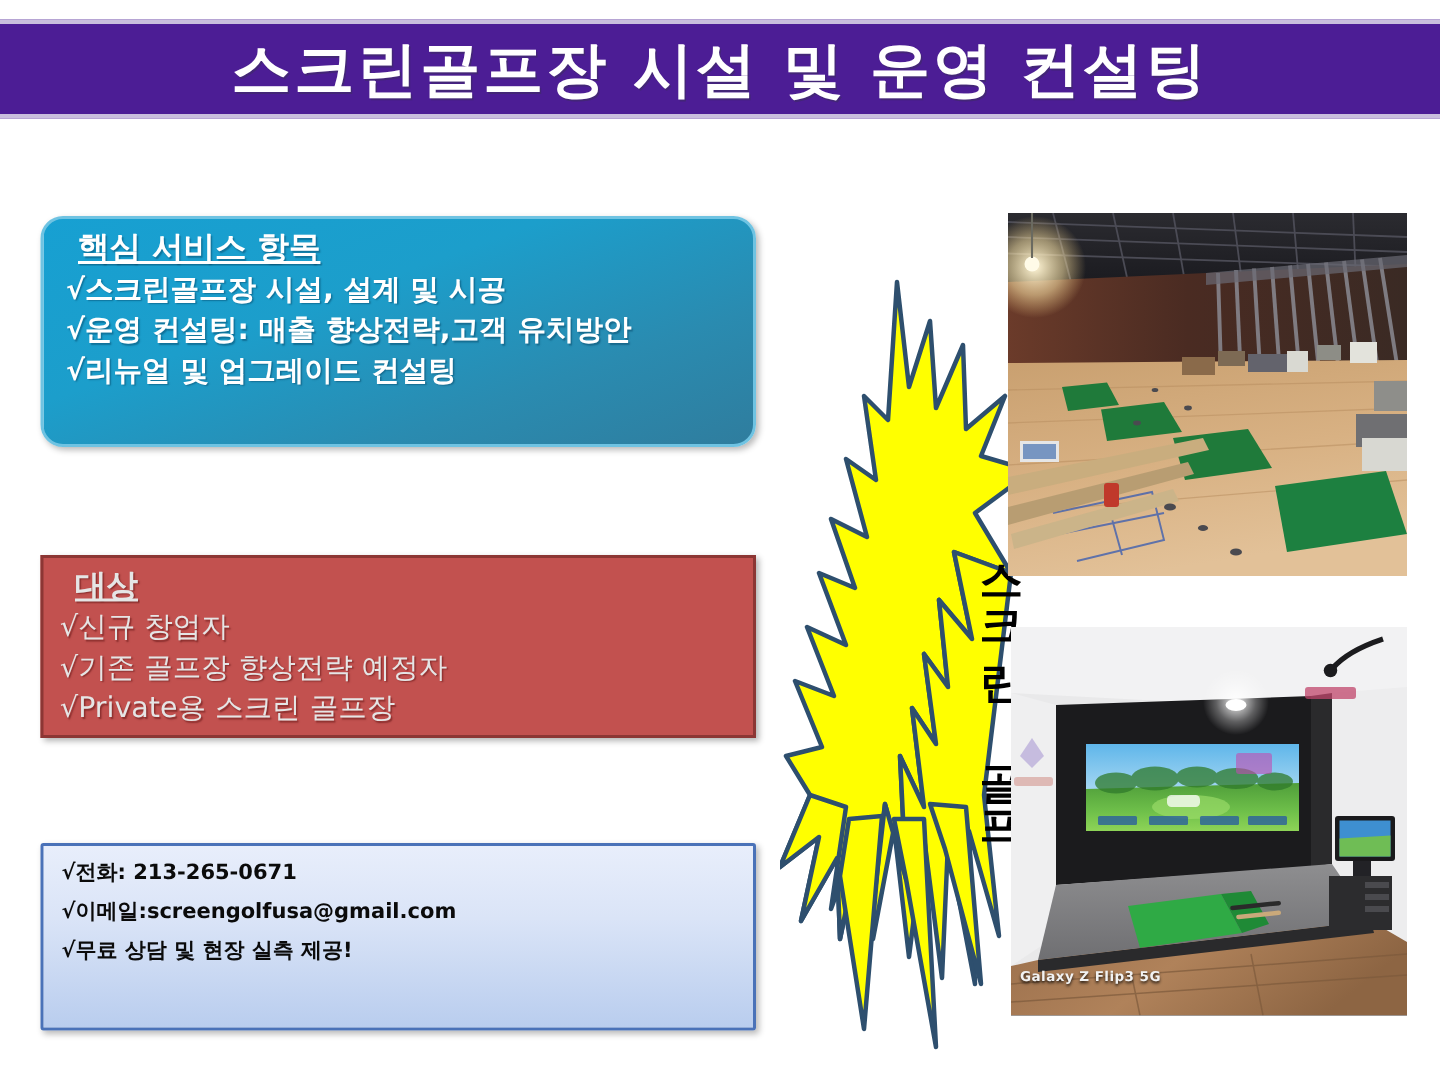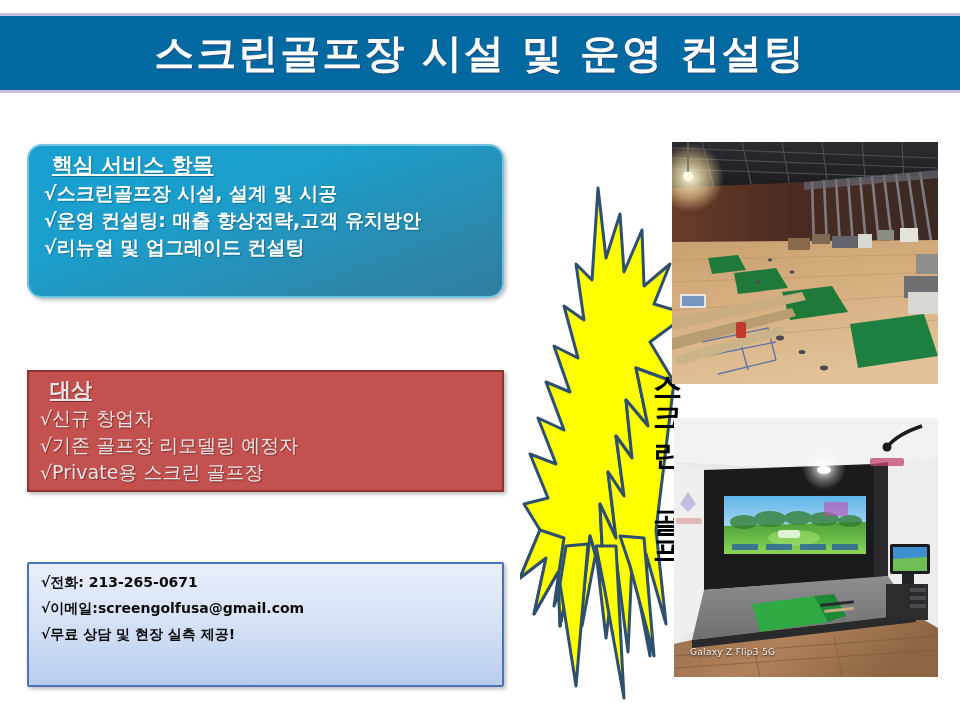--- a/index.html
+++ b/index.html
@@ -14,22 +14,22 @@
     overflow: hidden;
     font-family: "DejaVu Sans", "Liberation Sans", sans-serif;
   }
 
   
   .title-banner {
     position: absolute;
     left: 0;
     top: 13px;
     width: 960px;
-    height: 80px;
-    background: #0369a1;
+    height: 66px;
+    background: #4c1d95;
     border-top: 3px solid #c9bedd;
     border-bottom: 3px solid #c9bedd;
     box-sizing: border-box;
     display: flex;
     align-items: center;
     justify-content: center;
   }
   .title-banner .title-text {
     color: #ffffff;
     font-size: 40px;
@@ -177,25 +177,25 @@
   }
   .photo-bottom {
     left: 674px;
     top: 418px;
     width: 264px;
     height: 259px;
   }
   .photo svg { display: block; width: 100%; height: 100%; }
   .photo-watermark {
     position: absolute;
-    left: 16px;
+    left: 6px;
     bottom: 20px;
     color: #f2f2f2;
     font-size: 9px;
-    font-weight: normal;
+    font-weight: bold;
     letter-spacing: .3px;
     text-shadow: 0 1px 2px rgba(0,0,0,0.8);
   }
 </style>
 </head>
 <body>
 
 <div class="title-banner">
   <div class="title-text">스크린골프장 시설 및 운영 컨설팅</div>
 </div>
@@ -203,21 +203,21 @@
 <div class="card services-card">
   <div class="card-heading">핵심 서비스 항목</div>
   <div class="card-line">√스크린골프장 시설, 설계 및 시공</div>
   <div class="card-line">√운영 컨설팅: 매출 향상전략,고객 유치방안</div>
   <div class="card-line">√리뉴얼 및 업그레이드 컨설팅</div>
 </div>
 
 <div class="card target-card">
   <div class="card-heading">대상</div>
   <div class="card-line">√신규 창업자</div>
-  <div class="card-line">√기존 골프장 리모델링 예정자</div>
+  <div class="card-line">√기존 골프장 향상전략 예정자</div>
   <div class="card-line">√Private용 스크린 골프장</div>
 </div>
 
 <div class="card contact-card">
   <div class="card-line">√전화: 213-265-0671</div>
   <div class="card-line">√이메일:screengolfusa@gmail.com</div>
   <div class="card-line">√무료 상담 및 현장 실측 제공!</div>
 </div>
 
 <div class="burst">

